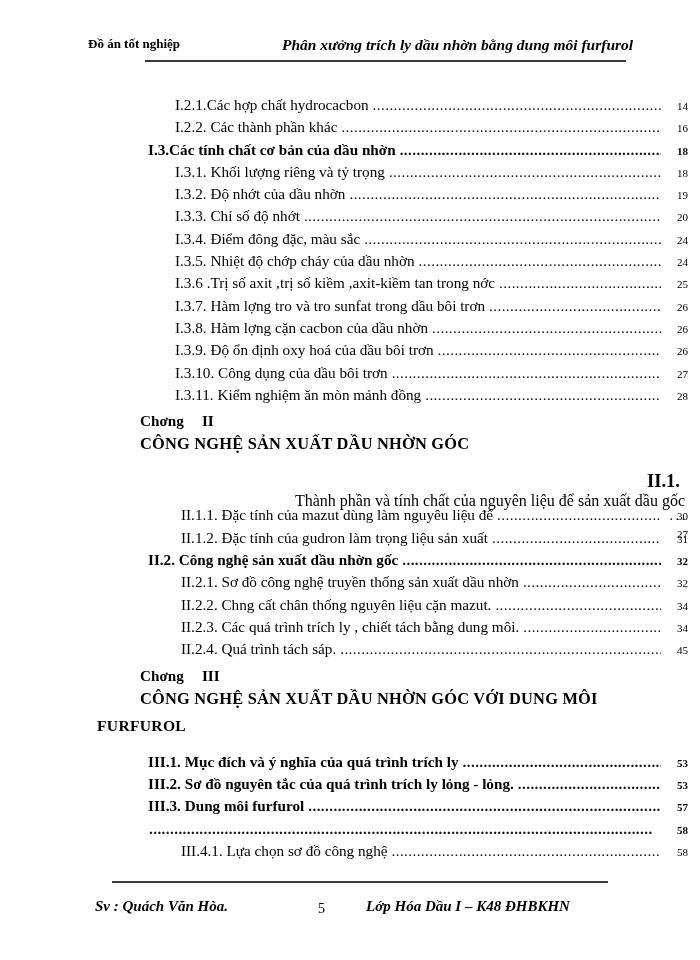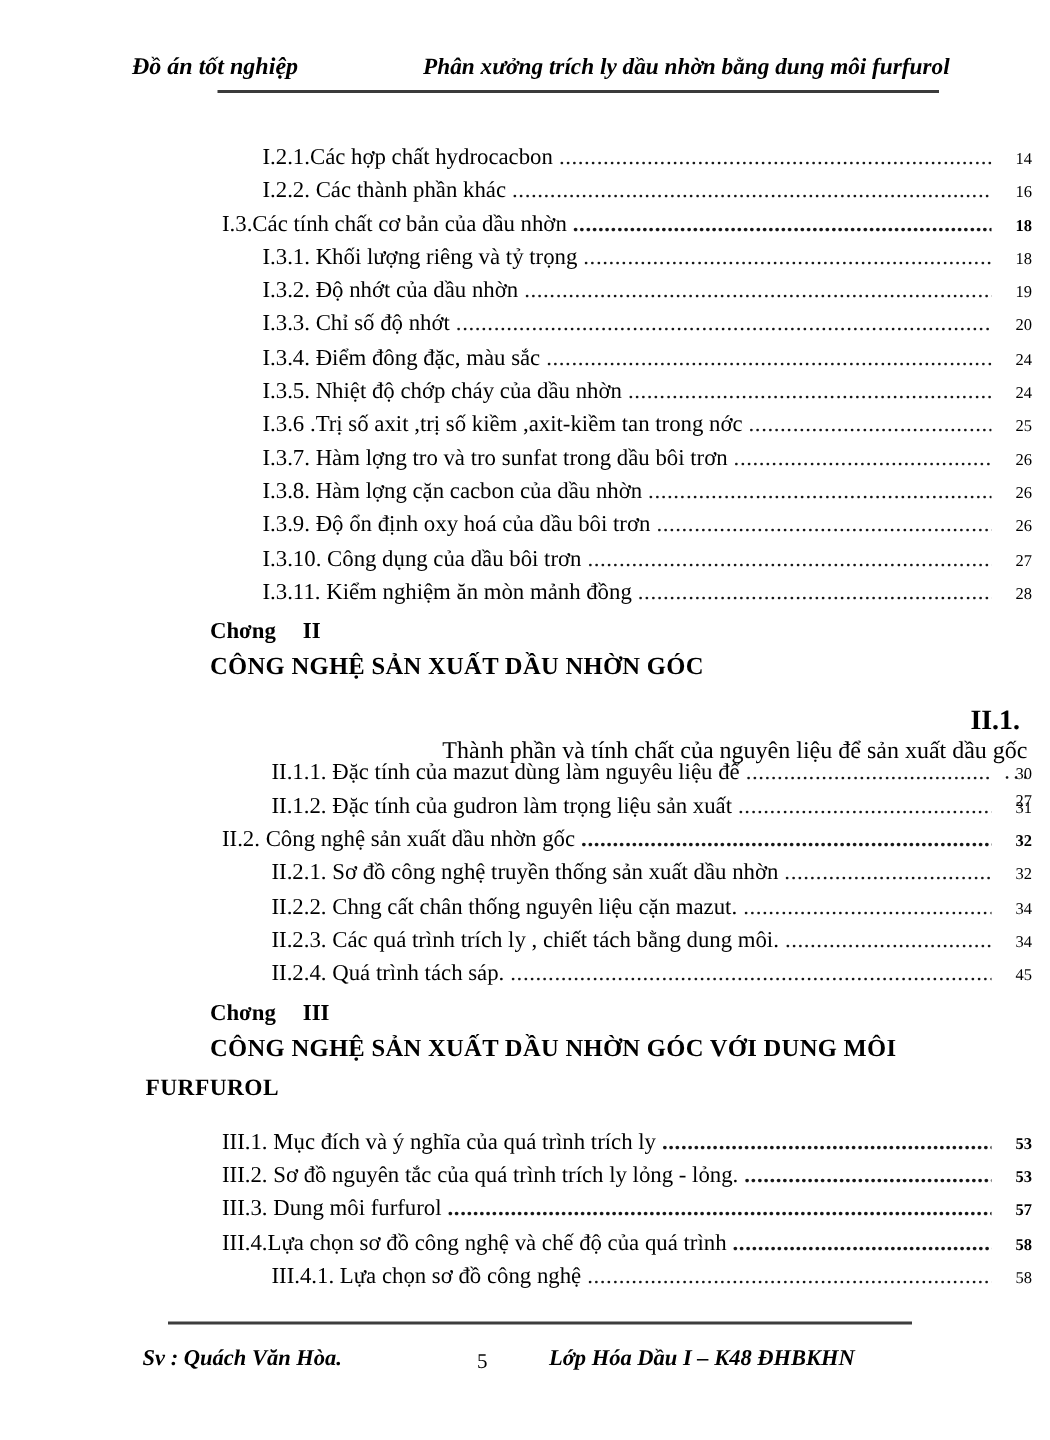--- a/index.html
+++ b/index.html
@@ -28,23 +28,22 @@
     position: absolute;
     left: 0;
     top: 36px;
     width: 700px;
     height: 30px;
   }
   .header-left {
     position: absolute;
     left: 88px;
     top: 0;
-    font-style: italic;
-    font-weight: bold;
-    font-size: 16px;
+    font-weight: bold;
+    font-size: 13px;
     white-space: nowrap;
   }
   .header-right {
     position: absolute;
     left: 258px;
     top: 0;
     font-style: italic;
     font-weight: bold;
     font-size: 15.5px;
     white-space: nowrap;
@@ -96,21 +95,21 @@
     text-align: right;
     width: 26px;
     font-size: 11px;
   }
 
   
   .lvl-sub   { padding-left: 140px; padding-right: 47px; }
   .lvl-sec   { padding-left: 113px; padding-right: 47px; font-weight: bold; }
   .lvl-sub2  { padding-left: 146px; padding-right: 47px; }
 
-  .row.bold .label { font-weight: normal; }
+  .row.bold .label { font-weight: bold; }
 
   
   .chapline {
     position: relative;
     height: 22.3px;
     padding-left: 105px;
     font-size: 15.2px;
     font-weight: bold;
     white-space: nowrap;
   }
@@ -367,21 +366,20 @@
           <span class="label">III.2. Sơ đồ nguyên tắc của quá trình trích ly lỏng - lỏng.</span>
           <span class="dots">........................................................................................................................</span>
           <span class="pnum">53</span>
         </div>
         <div class="row lvl-sec bold">
           <span class="label">III.3. Dung môi furfurol</span>
           <span class="dots">........................................................................................................................</span>
           <span class="pnum">57</span>
         </div>
         <div class="row lvl-sec bold">
-          <span class="label">III.4.Lựa chọn sơ đồ công nghệ và chế độ của quá trình</span>
           <span class="dots">........................................................................................................................</span>
           <span class="pnum">58</span>
         </div>
         <div class="row lvl-sub2">
           <span class="label">III.4.1. Lựa chọn sơ đồ công nghệ</span>
           <span class="dots">........................................................................................................................</span>
           <span class="pnum">58</span>
         </div>
       </div>
 

